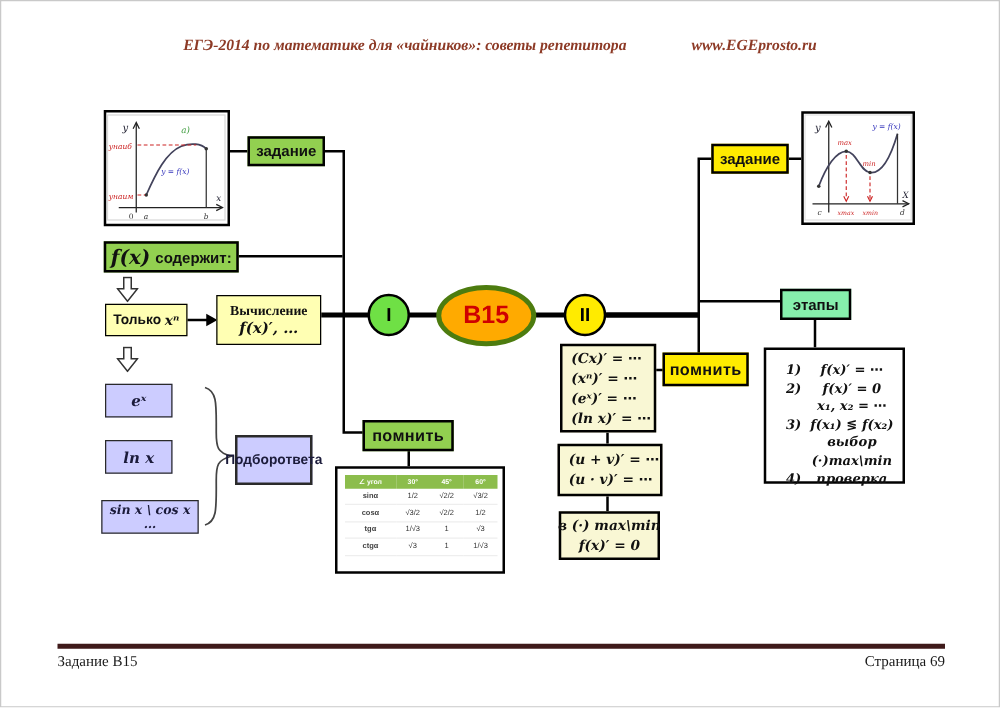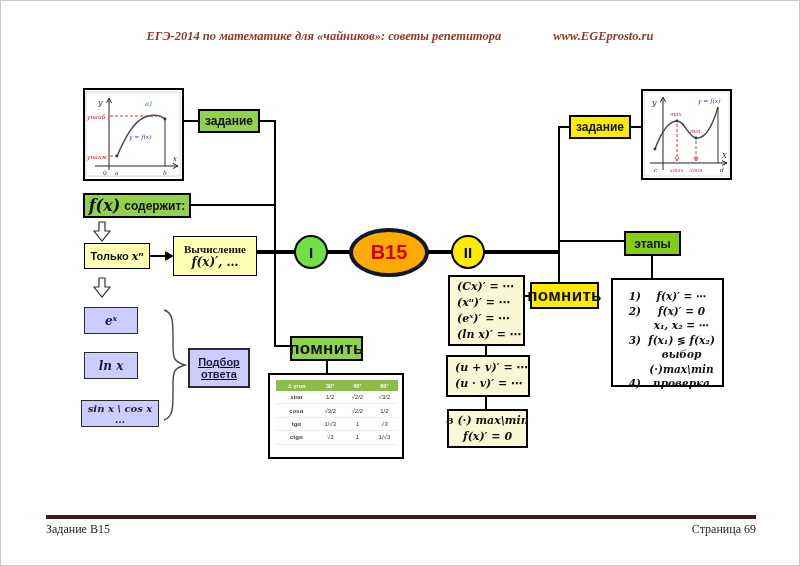--- a/index.html
+++ b/index.html
@@ -15,23 +15,23 @@
   .ftr{left:45px;top:521px;width:710px;display:flex;justify-content:space-between;
        font-family:"Liberation Serif","DejaVu Serif",serif;font-size:12px;color:#1a1a1a;}
   
   .node{display:flex;align-items:center;justify-content:center;text-align:center;
         border:2px solid #000;background:#fff;}
   .green{background:#92d050;}
   .paleyellow{background:#ffffb3;border-width:1.5px;}
   .lav{background:#ccccff;border-width:1.5px;border-color:#2a2a2a;}
   .cream{background:#f9f7d4;}
   .yellow{background:#ffeb00;}
-  .yellow2{background:#84cc16;}
+  .yellow2{background:#86efac;}
   .lbl{font-weight:bold;font-size:12px;color:#111;}
-  .lbl13{font-weight:bold;font-size:17px;color:#111;letter-spacing:.3px;}
+  .lbl13{font-weight:bold;font-size:13px;color:#111;letter-spacing:.3px;}
   .math{font-family:"DejaVu Serif","DejaVu Sans",serif;font-style:italic;font-weight:bold;color:#111;}
   .circle{border-radius:50%;display:flex;align-items:center;justify-content:center;
           border:2px solid #000;font-weight:bold;font-size:15px;z-index:5;}
   .mainline{z-index:1;}
   
   .flines{display:flex;flex-direction:column;justify-content:center;padding:3px 7px;}
   .flines .math{font-size:11px;line-height:16px;white-space:nowrap;}
   .steps{padding:9px 6px 6px 8px;}
   .steprow{display:grid;grid-template-columns:20px 1fr;column-gap:6px;line-height:14.5px;}
   .steprow .math{font-size:10.5px;white-space:nowrap;}
@@ -137,21 +137,21 @@
   <div class="abs node lav" style="left:80px;top:399px;width:78px;height:27px;">
     <span class="math" style="font-size:10px;color:#1b1b3a;">sin x \ cos x …</span>
   </div>
 
   <div class="abs" style="left:160px;top:307px;">
     <svg width="28" height="114" viewBox="0 0 28 114">
       <path d="M 3,2 C 13,5 12,16 12,38 C 12,50 13,54 24,57 C 13,60 12,64 12,76 C 12,98 13,109 3,112" fill="none" stroke="#444" stroke-width="1.4"></path>
     </svg>
   </div>
 
-  <div class="abs node lav" style="left:187px;top:347px;width:62px;height:40px;flex-direction:column;border-width:2px;text-decoration:underline;">
+  <div class="abs node lav" style="left:187px;top:347px;width:62px;height:40px;flex-direction:row;border-width:2px;">
     <span class="lbl" style="font-size:11px;color:#1b1b3a;">Подбор</span>
     <span class="lbl" style="font-size:11px;color:#1b1b3a;">ответа</span>
   </div>
 
   <div class="abs node green" style="left:289px;top:335px;width:73px;height:25px;border-width:2.5px;">
     <span class="lbl13">помнить</span>
   </div>
 
   <div class="abs node" style="left:267px;top:372px;width:136px;height:86px;">
     <table class="ttable">
@@ -186,21 +186,21 @@
         <td>1</td>
             <td>1/√3</td>
       </tr>
     </tbody>
       </table>
   </div>
 
   <div class="abs circle" style="left:293px;top:234px;width:34px;height:34px;background:#6fe045;">
     <span>I</span>
   </div>
-  <div class="abs" style="left:348px;top:227px;width:80px;height:49px;background:#ffaa00;border:4px solid #0f172a;border-radius:50%;display:flex;align-items:center;justify-content:center;z-index:5;box-sizing:border-box;">
+  <div class="abs" style="left:348px;top:227px;width:80px;height:49px;background:#ffaa00;border:4px solid #4d7c0f;border-radius:50%;display:flex;align-items:center;justify-content:center;z-index:5;box-sizing:border-box;">
     <span style="font-weight:bold;font-size:20px;color:#cf0000;">B15</span>
   </div>
   <div class="abs circle" style="left:450px;top:234px;width:34px;height:34px;background:#ffeb00;">
     <span>II</span>
   </div>
 
   <div class="abs node yellow" style="left:568px;top:114px;width:62px;height:24px;">
     <span class="lbl">задание</span>
   </div>
 

